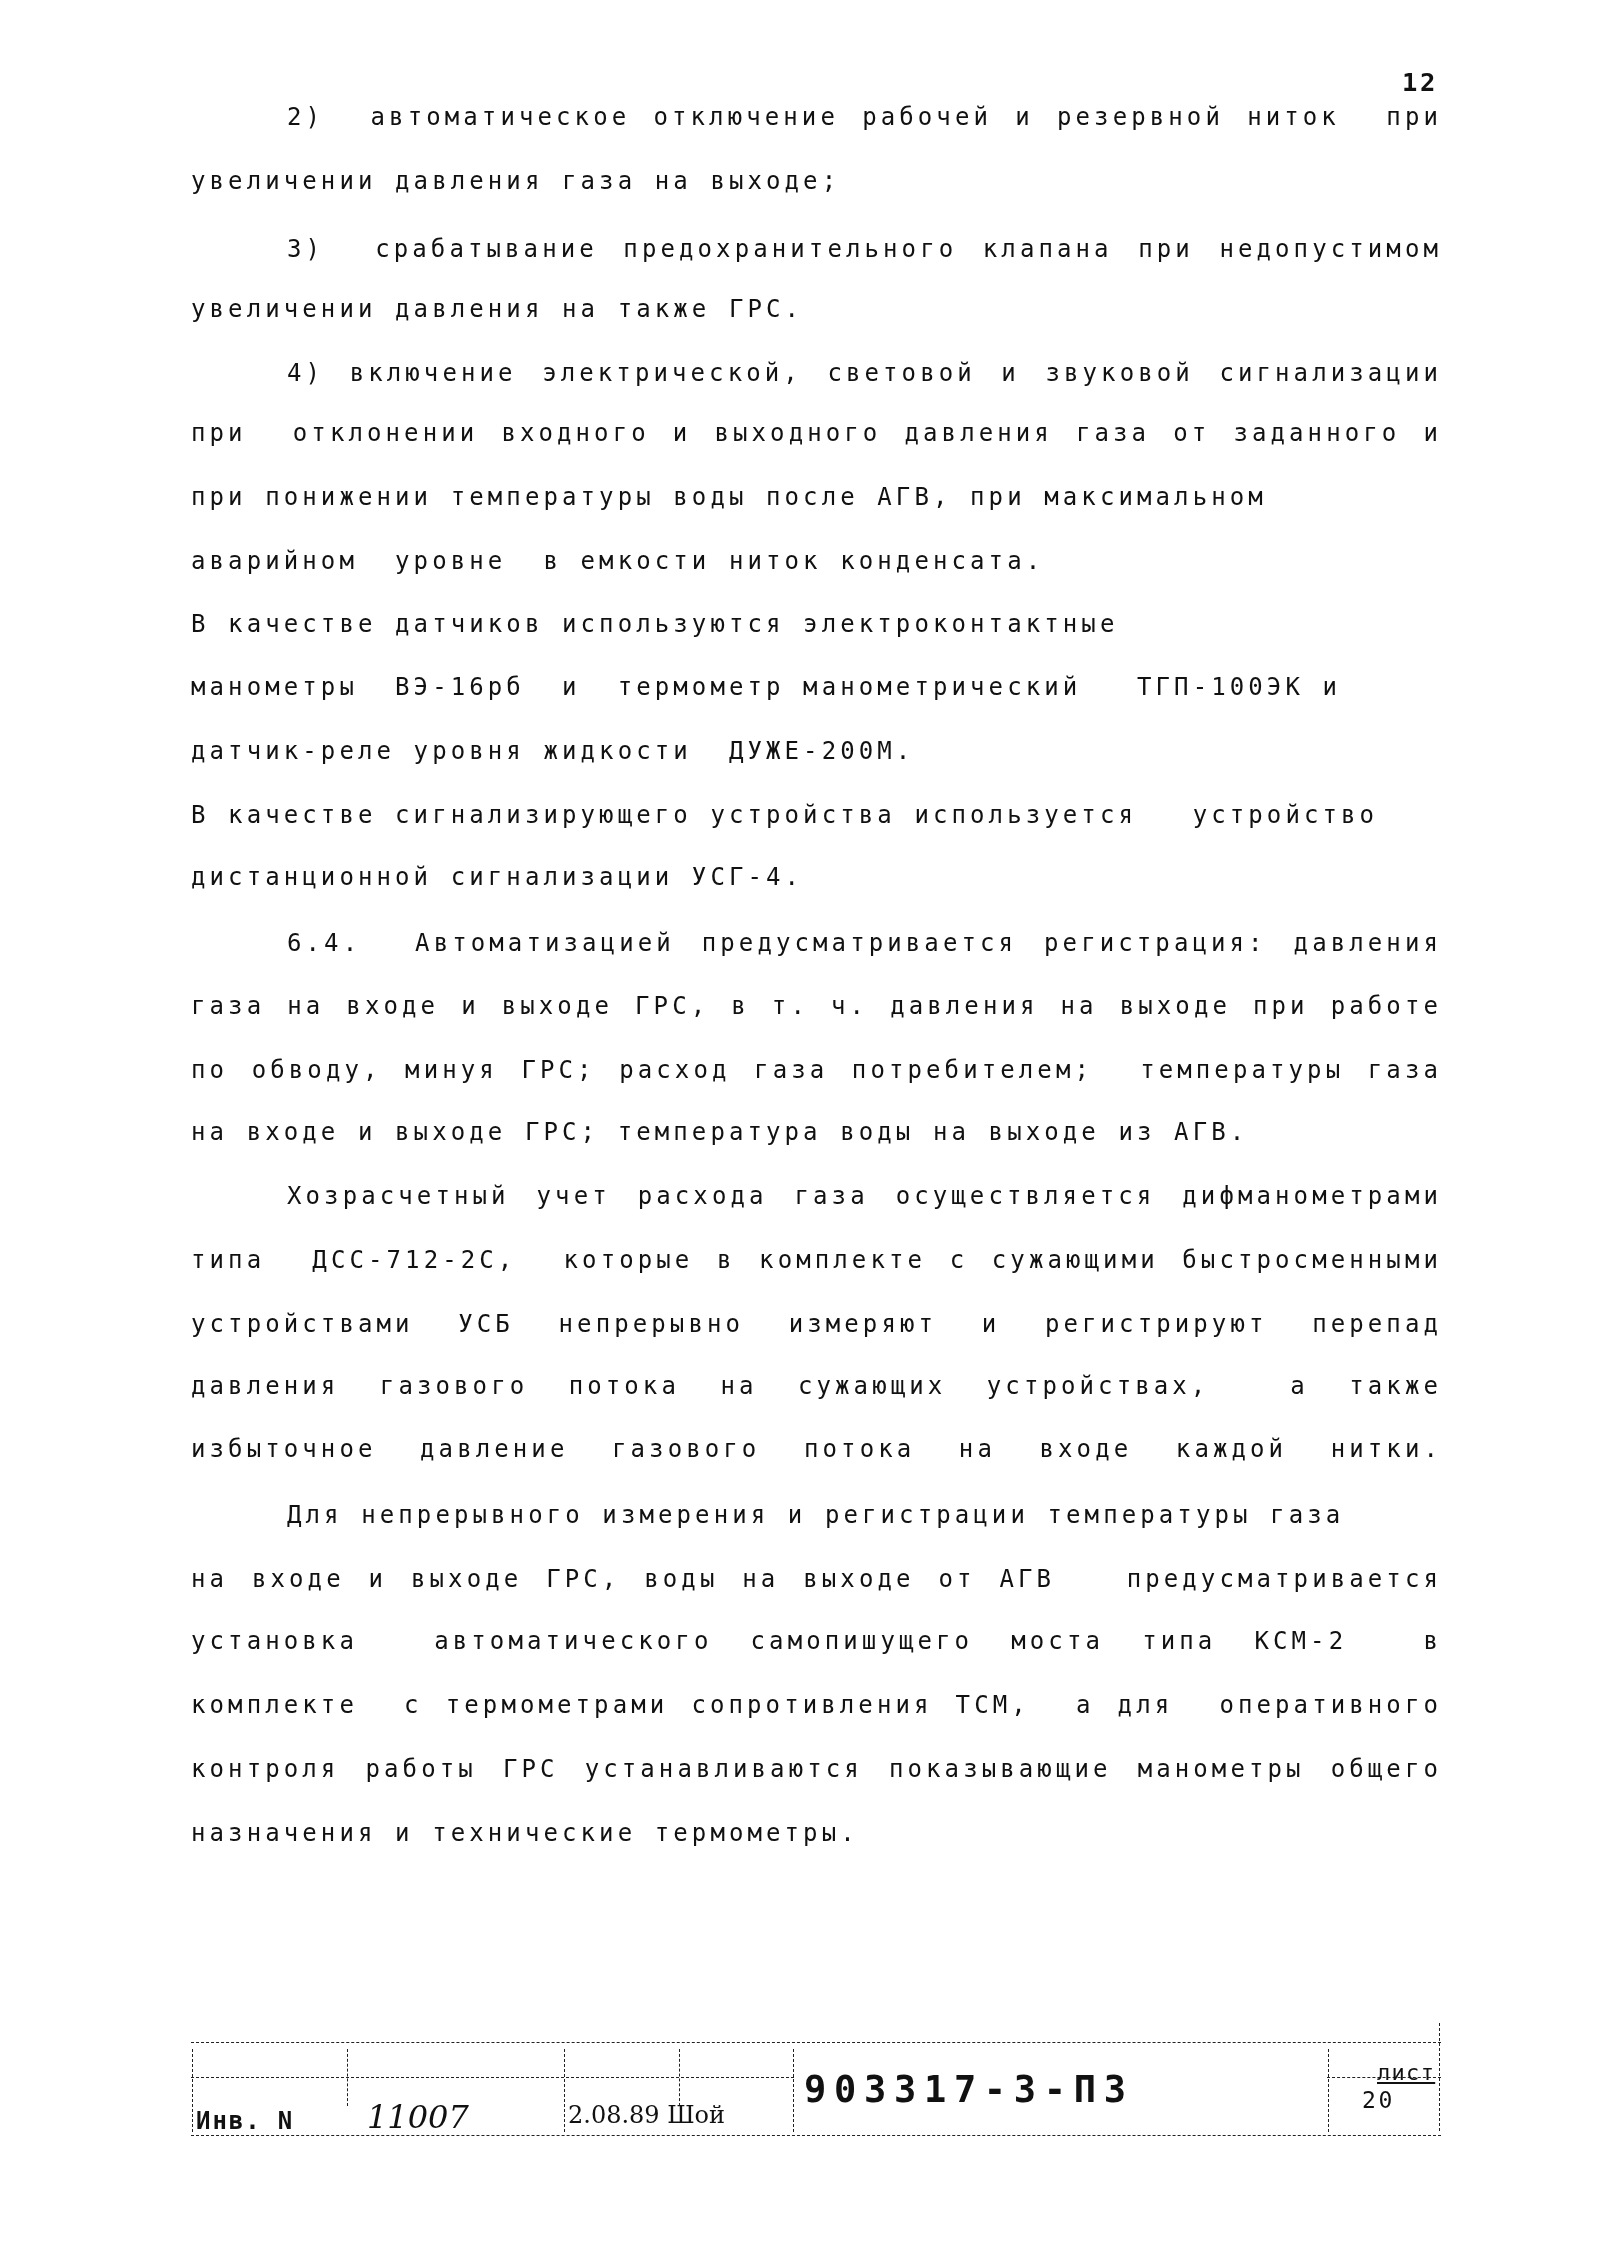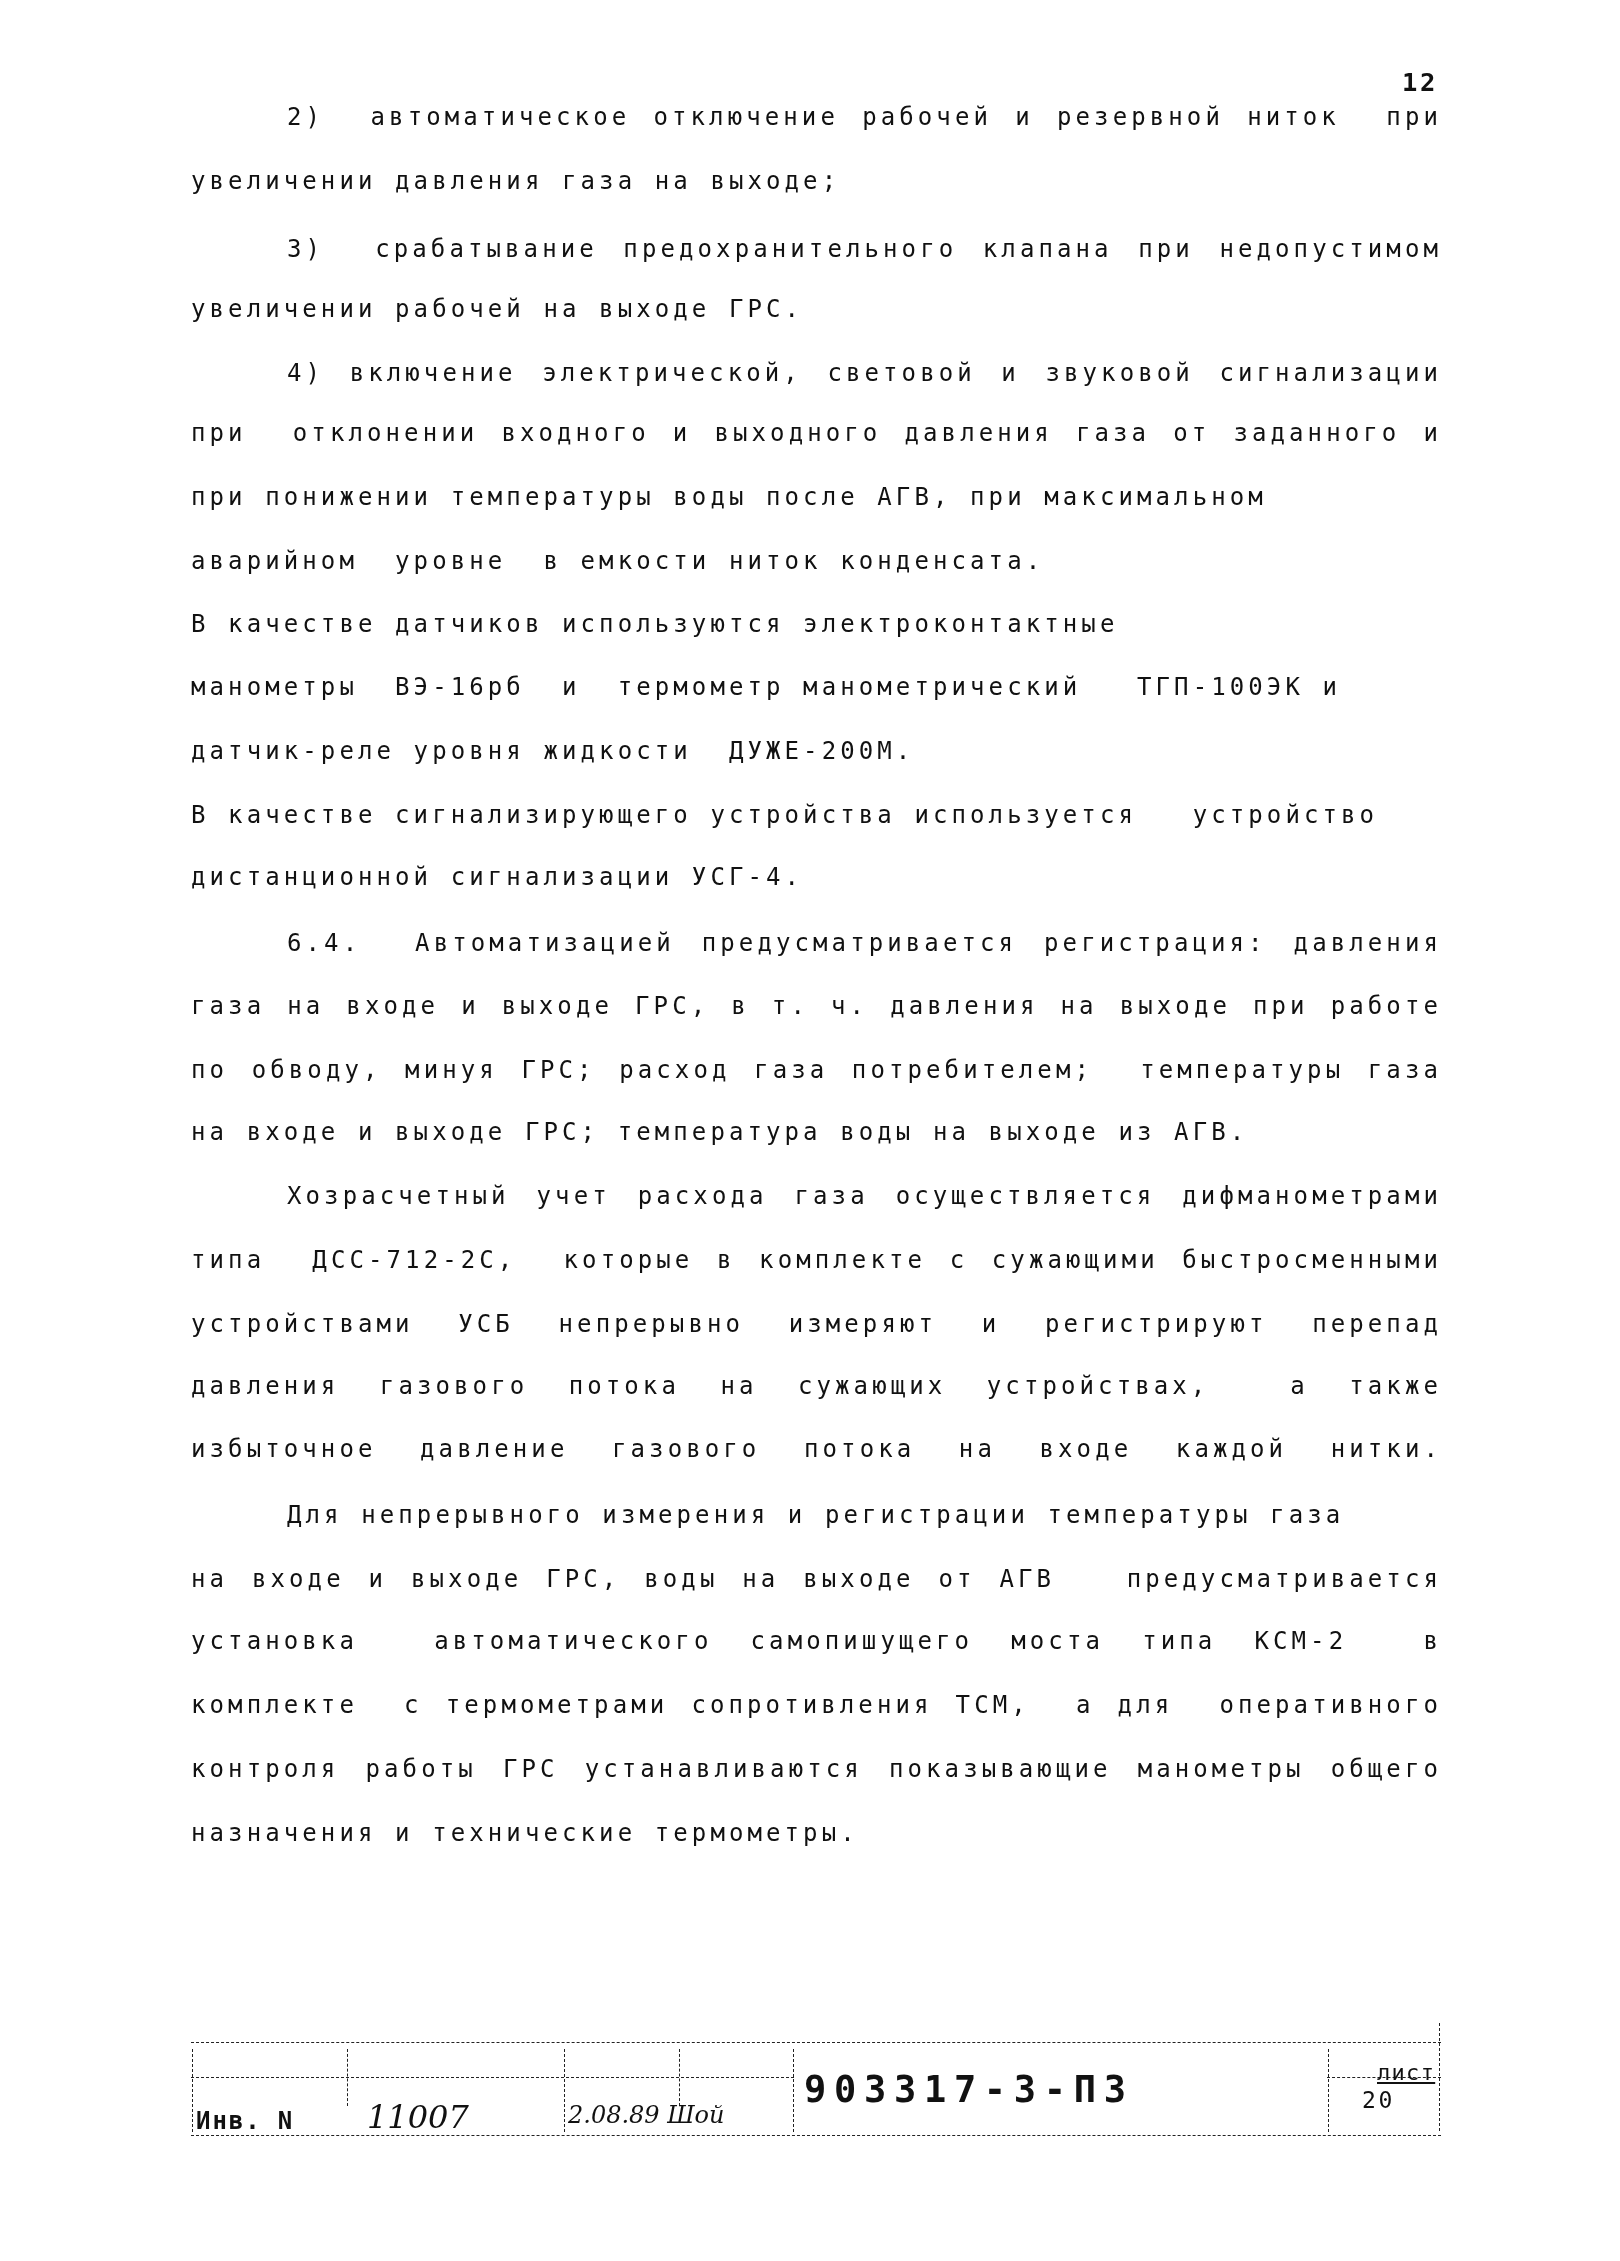--- a/index.html
+++ b/index.html
@@ -10,37 +10,37 @@
   .line { position: absolute; left: 0; white-space: pre; font-size: 24px; letter-spacing: 4.1px; line-height: 28px; }
   .line.justify { width: 1251px; text-align: justify; text-align-last: justify; }
   .line.indent { left: 96px; }
   .line.indent.justify { width: 1155px; }
 
   .stamp { position: absolute; left: 191px; top: 2023px; width: 1250px; height: 121px; }
   .hline { position: absolute; height: 0; border-top: 1.9px dashed #222; }
   .vtick { position: absolute; width: 0; border-left: 1.9px dashed #222; }
   .stamp-inv { position: absolute; left: 5.1px; top: 84px; font-size: 24px; letter-spacing: 1.9px; font-weight: bold; }
   .stamp-invnum { position: absolute; left: 176px; top: 75px; font-size: 32px; font-style: italic; font-family: "DejaVu Serif", serif; }
-  .stamp-sign { position: absolute; left: 377px; top: 78px; font-size: 24px; font-style: italic; font-family: "DejaVu Serif", serif; }
+  .stamp-sign { position: absolute; left: 377px; top: 78px; font-size: 24px; font-family: "DejaVu Serif", serif; }
   .stamp-code { position: absolute; left: 613px; top: 45px; font-size: 37px; font-weight: bold; letter-spacing: 7.7px; text-align: center; }
   .stamp-sheet-label { position: absolute; left: 1186px; top: 37px; font-size: 22px; letter-spacing: 1.3px; text-decoration: underline; }
   .stamp-sheet-num { position: absolute; left: 1171px; top: 64px; font-size: 23px; letter-spacing: 2.6px; }
 </style>
 </head>
 <body>
 
 <div class="page-number">12</div>
 
 <div class="body-text">
 
   <div class="line indent justify" style="top:103px">2)  автоматическое отключение рабочей и резервной ниток  при</div>
   <div class="line" style="top:167px">увеличении давления газа на выходе;</div>
 
   <div class="line indent justify" style="top:235px">3)  срабатывание предохранительного клапана при недопустимом</div>
-  <div class="line" style="top:295px">увеличении рабочей на выходе ГРС.</div>
+  <div class="line" style="top:295px">увеличении давления на также ГРС.</div>
 
   <div class="line indent justify" style="top:359px">4) включение электрической, световой и звуковой сигнализации</div>
   <div class="line justify" style="top:419px">при  отклонении входного и выходного давления газа от заданного и</div>
   <div class="line" style="top:483px">при понижении температуры воды после АГВ, при максимальном</div>
   <div class="line" style="top:547px">аварийном  уровне  в емкости ниток конденсата.</div>
 
   <div class="line" style="top:610px">В качестве датчиков используются электроконтактные</div>
   <div class="line" style="top:673px">манометры  ВЭ-16рб  и  термометр манометрический   ТГП-100ЭК и</div>
   <div class="line" style="top:737px">датчик-реле уровня жидкости  ДУЖЕ-200М.</div>
 

